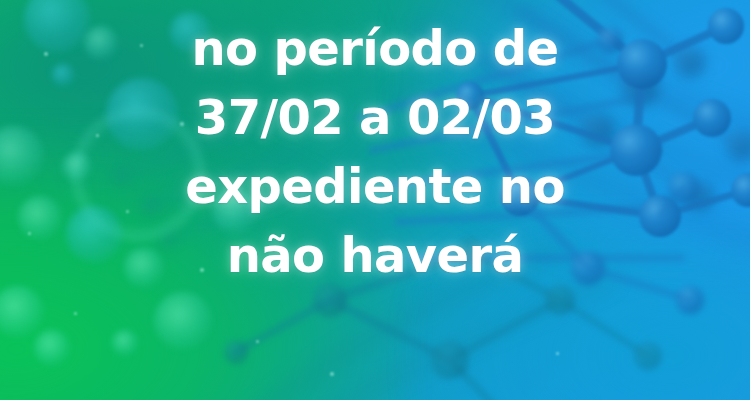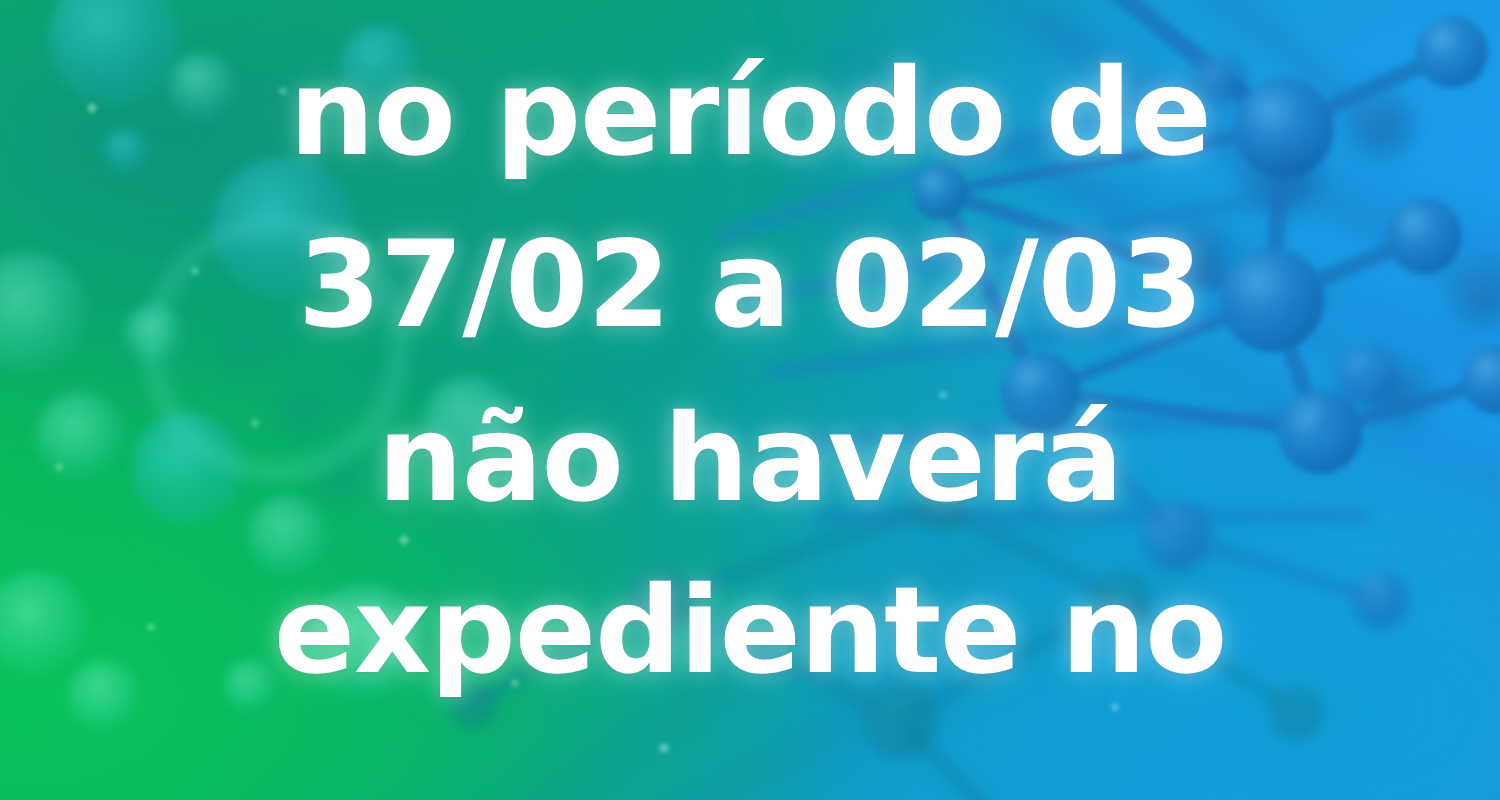--- a/index.html
+++ b/index.html
@@ -133,21 +133,21 @@
     flex-direction:column;
     align-items:center;
     justify-content:flex-start;
     padding-top:14px;
     z-index:5;
   }
   .headline-line {
     color:#ffffff;
     font-family:"DejaVu Sans", sans-serif;
     font-weight:700;
-    font-size:60px;
+    font-size:48px;
     line-height:1.44;
     letter-spacing:-0.6px;
     white-space:nowrap;
     text-align:center;
     text-shadow:
       0 0 10px rgba(255,255,255,0.34),
       0 0 22px rgba(210,255,250,0.22),
       0 1px 2px rgba(0,60,70,0.14);
   }
 </style>
@@ -313,17 +313,17 @@
     <div class="spark" style="left:74px;  top:312px; width:3px; height:3px;"></div>
     <div class="spark" style="left:256px; top:340px; width:3px; height:3px;"></div>
     <div class="spark" style="left:330px; top:372px; width:4px; height:4px;"></div>
     <div class="spark" style="left:470px; top:196px; width:3px; height:3px;"></div>
     <div class="spark" style="left:556px; top:352px; width:3px; height:3px;"></div>
   </div>
 
   <div class="text-block">
     <div class="headline-line">no período de</div>
     <div class="headline-line">37/02 a 02/03</div>
+    <div class="headline-line">expediente no</div>
     <div class="headline-line">não haverá</div>
-    <div class="headline-line">expediente no</div>
   </div>
 
 </div>
 
 </body></html>

